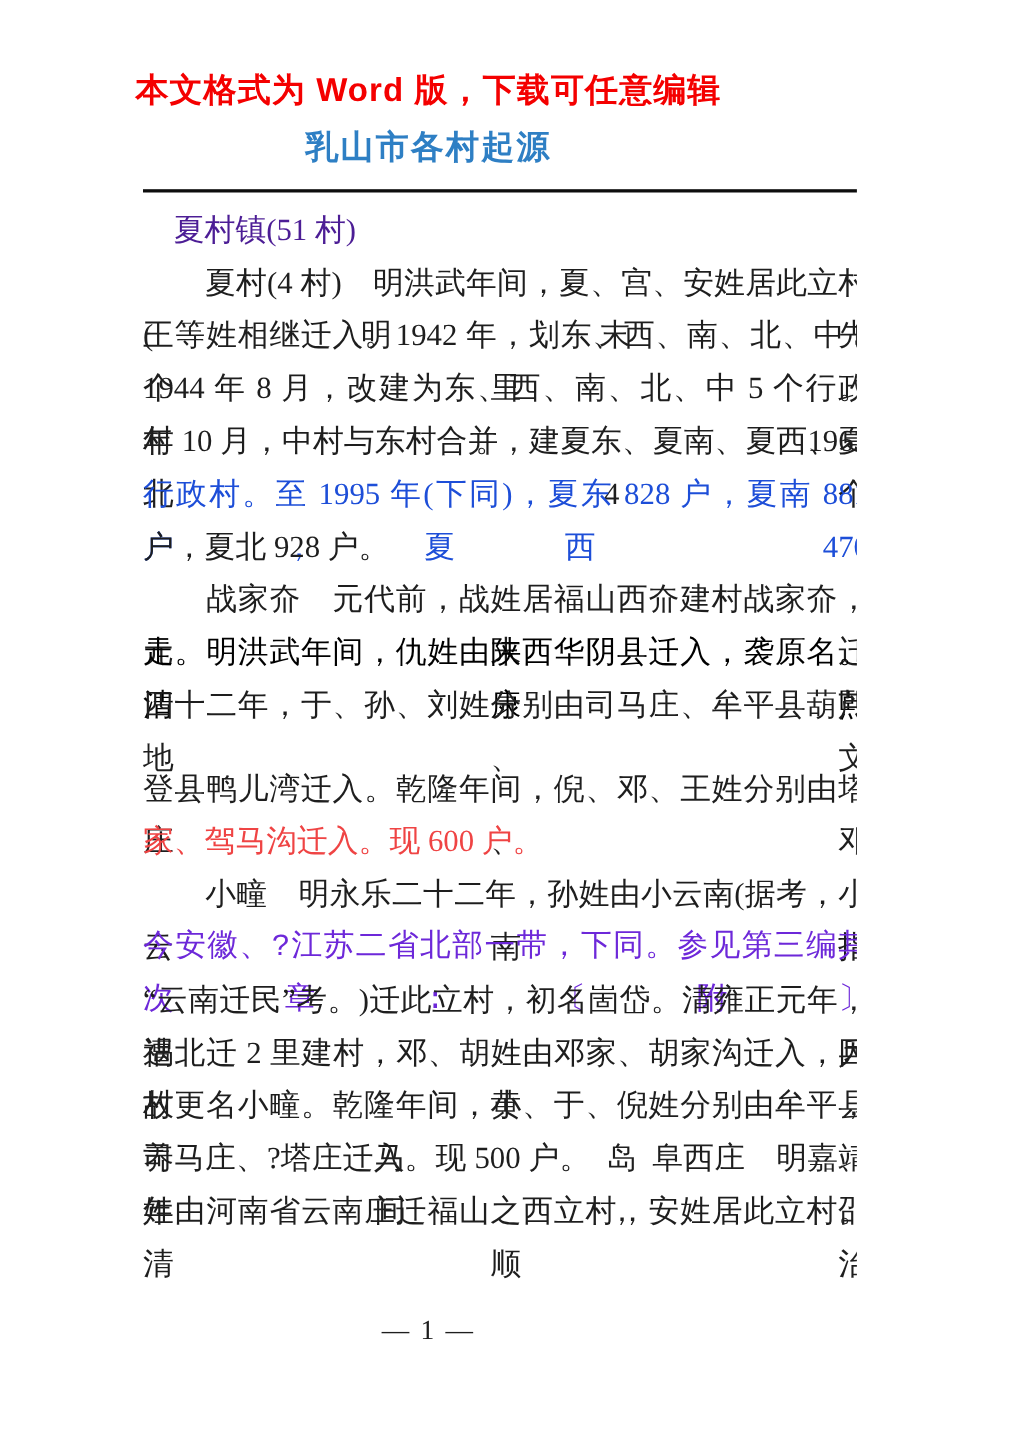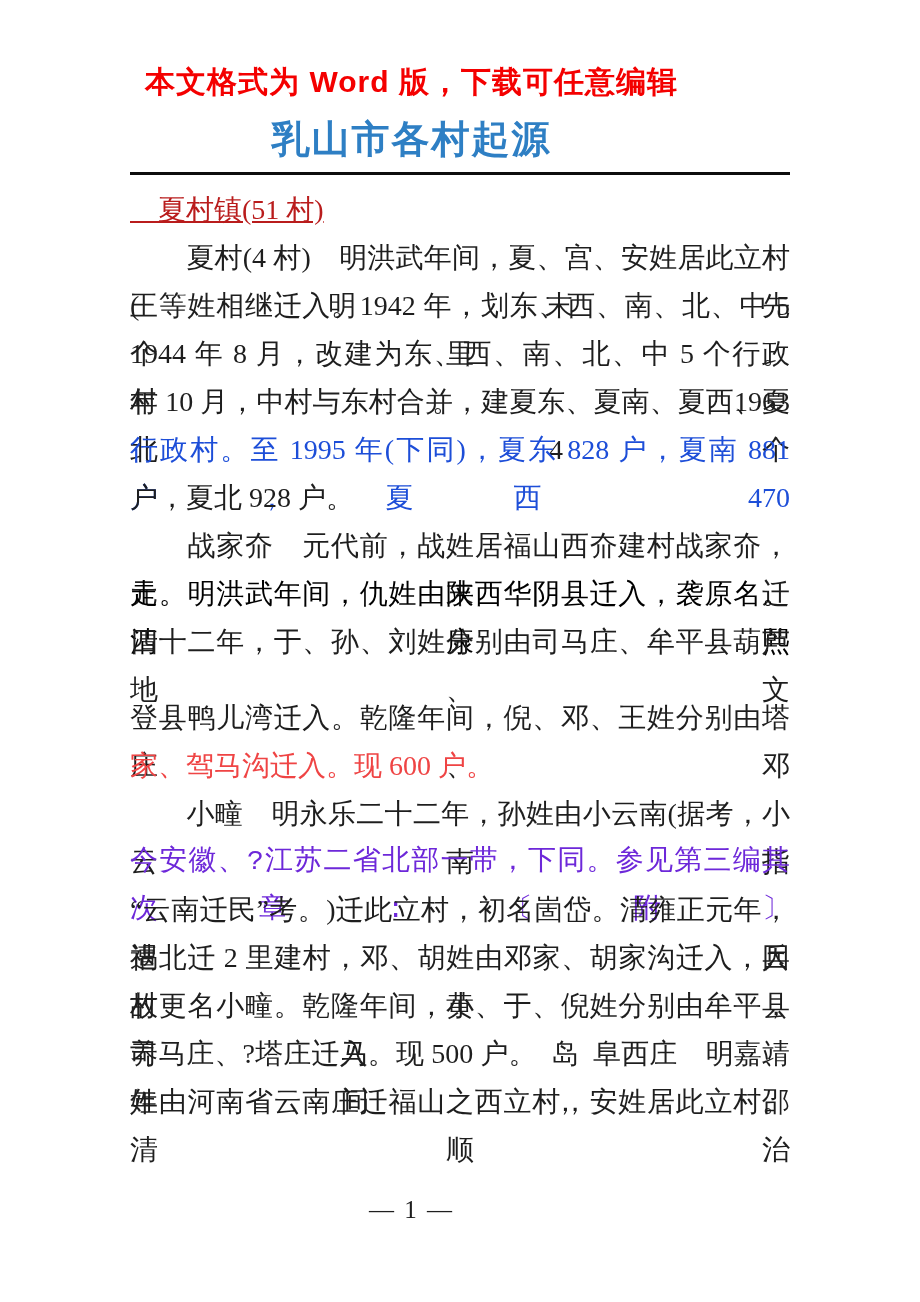--- a/index.html
+++ b/index.html
@@ -1,27 +1,27 @@
 <!DOCTYPE html>
 <html><head>
 <meta charset="utf-8">
 <style>
   html,body { margin:0; padding:0; background:#ffffff; }
   .page {
     position:relative; width:779px; height:1302px; background:#ffffff;
-    font-family:"Liberation Serif","DejaVu Serif",serif; overflow:hidden;padding-left:44px;
+    font-family:"Liberation Serif","DejaVu Serif",serif; overflow:hidden;
   }
   .notice {
     position:absolute; top:62px; left:0; width:100%;
     text-align:center; font-family:"Liberation Sans","DejaVu Sans",sans-serif;
     font-weight:bold; font-size:30px; letter-spacing:1px;
   }
   .doc-title {
     position:absolute; top:114px; left:0; width:100%; margin:0;
-    text-align:center; font-weight:bold; font-size:38px; letter-spacing:2px;
+    text-align:center; font-weight:bold; font-size:30px; letter-spacing:2px;
   }
   .rule {
     position:absolute; top:172px; left:130px; width:660px; height:3px;
     background:#0d0d0d;
   }
   .doc-body {
     position:absolute; top:186px; left:130px; width:660px;
   }
   .line {
     font-size:28px; line-height:48px; height:48px;
@@ -36,21 +36,21 @@
   }
 </style>
 </head>
 <body>
 
 <div class="page">
   <div class="notice" style="color: rgb(244, 0, 0);">本文格式为 Word 版，下载可任意编辑</div>
   <h1 class="doc-title" style="color: rgb(46, 127, 196);">乳山市各村起源</h1>
   <div class="rule" style="background: rgb(13, 13, 13);"></div>
   <div class="doc-body">
-      <div class="line" style="color: #b91c1c; text-decoration: underline;">　夏村镇(51 村)</div>
+      <div class="line" style="color: #4c1d95;">　夏村镇(51 村)</div>
       <div class="line j" style="color: rgb(30, 30, 30);">　　夏村(4 村)　明洪武年间，夏、宫、安姓居此立村(明末先</div>
       <div class="line j" style="color: rgb(30, 30, 30);">王等姓相继迁入。1942 年，划东、西、南、北、中 5 个里。</div>
       <div class="line j" style="color: rgb(30, 30, 30);">1944 年 8 月，改建为东、西、南、北、中 5 个行政村。1963</div>
       <div class="line j" style="color: rgb(30, 30, 30);">年 10 月，中村与东村合并，建夏东、夏南、夏西、夏北 4 个</div>
       <div class="line j" style="color: #1d4ed8;">行政村。至 1995 年(下同)，夏东 828 户，夏南 881 户，夏西 470</div>
       <div class="line" style="color: rgb(30, 30, 30);">户，夏北 928 户。</div>
       <div class="line j" style="color: rgb(30, 30, 30);">　　战家夼　元代前，战姓居福山西夼建村战家夼，元末迁</div>
       <div class="line j" style="color: #000000; font-family: Liberation Serif, serif;">走。明洪武年间，仇姓由陕西华阴县迁入，袭原名。清康熙</div>
       <div class="line j" style="color: rgb(30, 30, 30);">四十二年，于、孙、刘姓分别由司马庄、牟平县葫芦地、文</div>
       <div class="line j" style="color: rgb(30, 30, 30); margin-top: 28px;">登县鸭儿湾迁入。乾隆年间，倪、邓、王姓分别由塔庄、邓</div>

